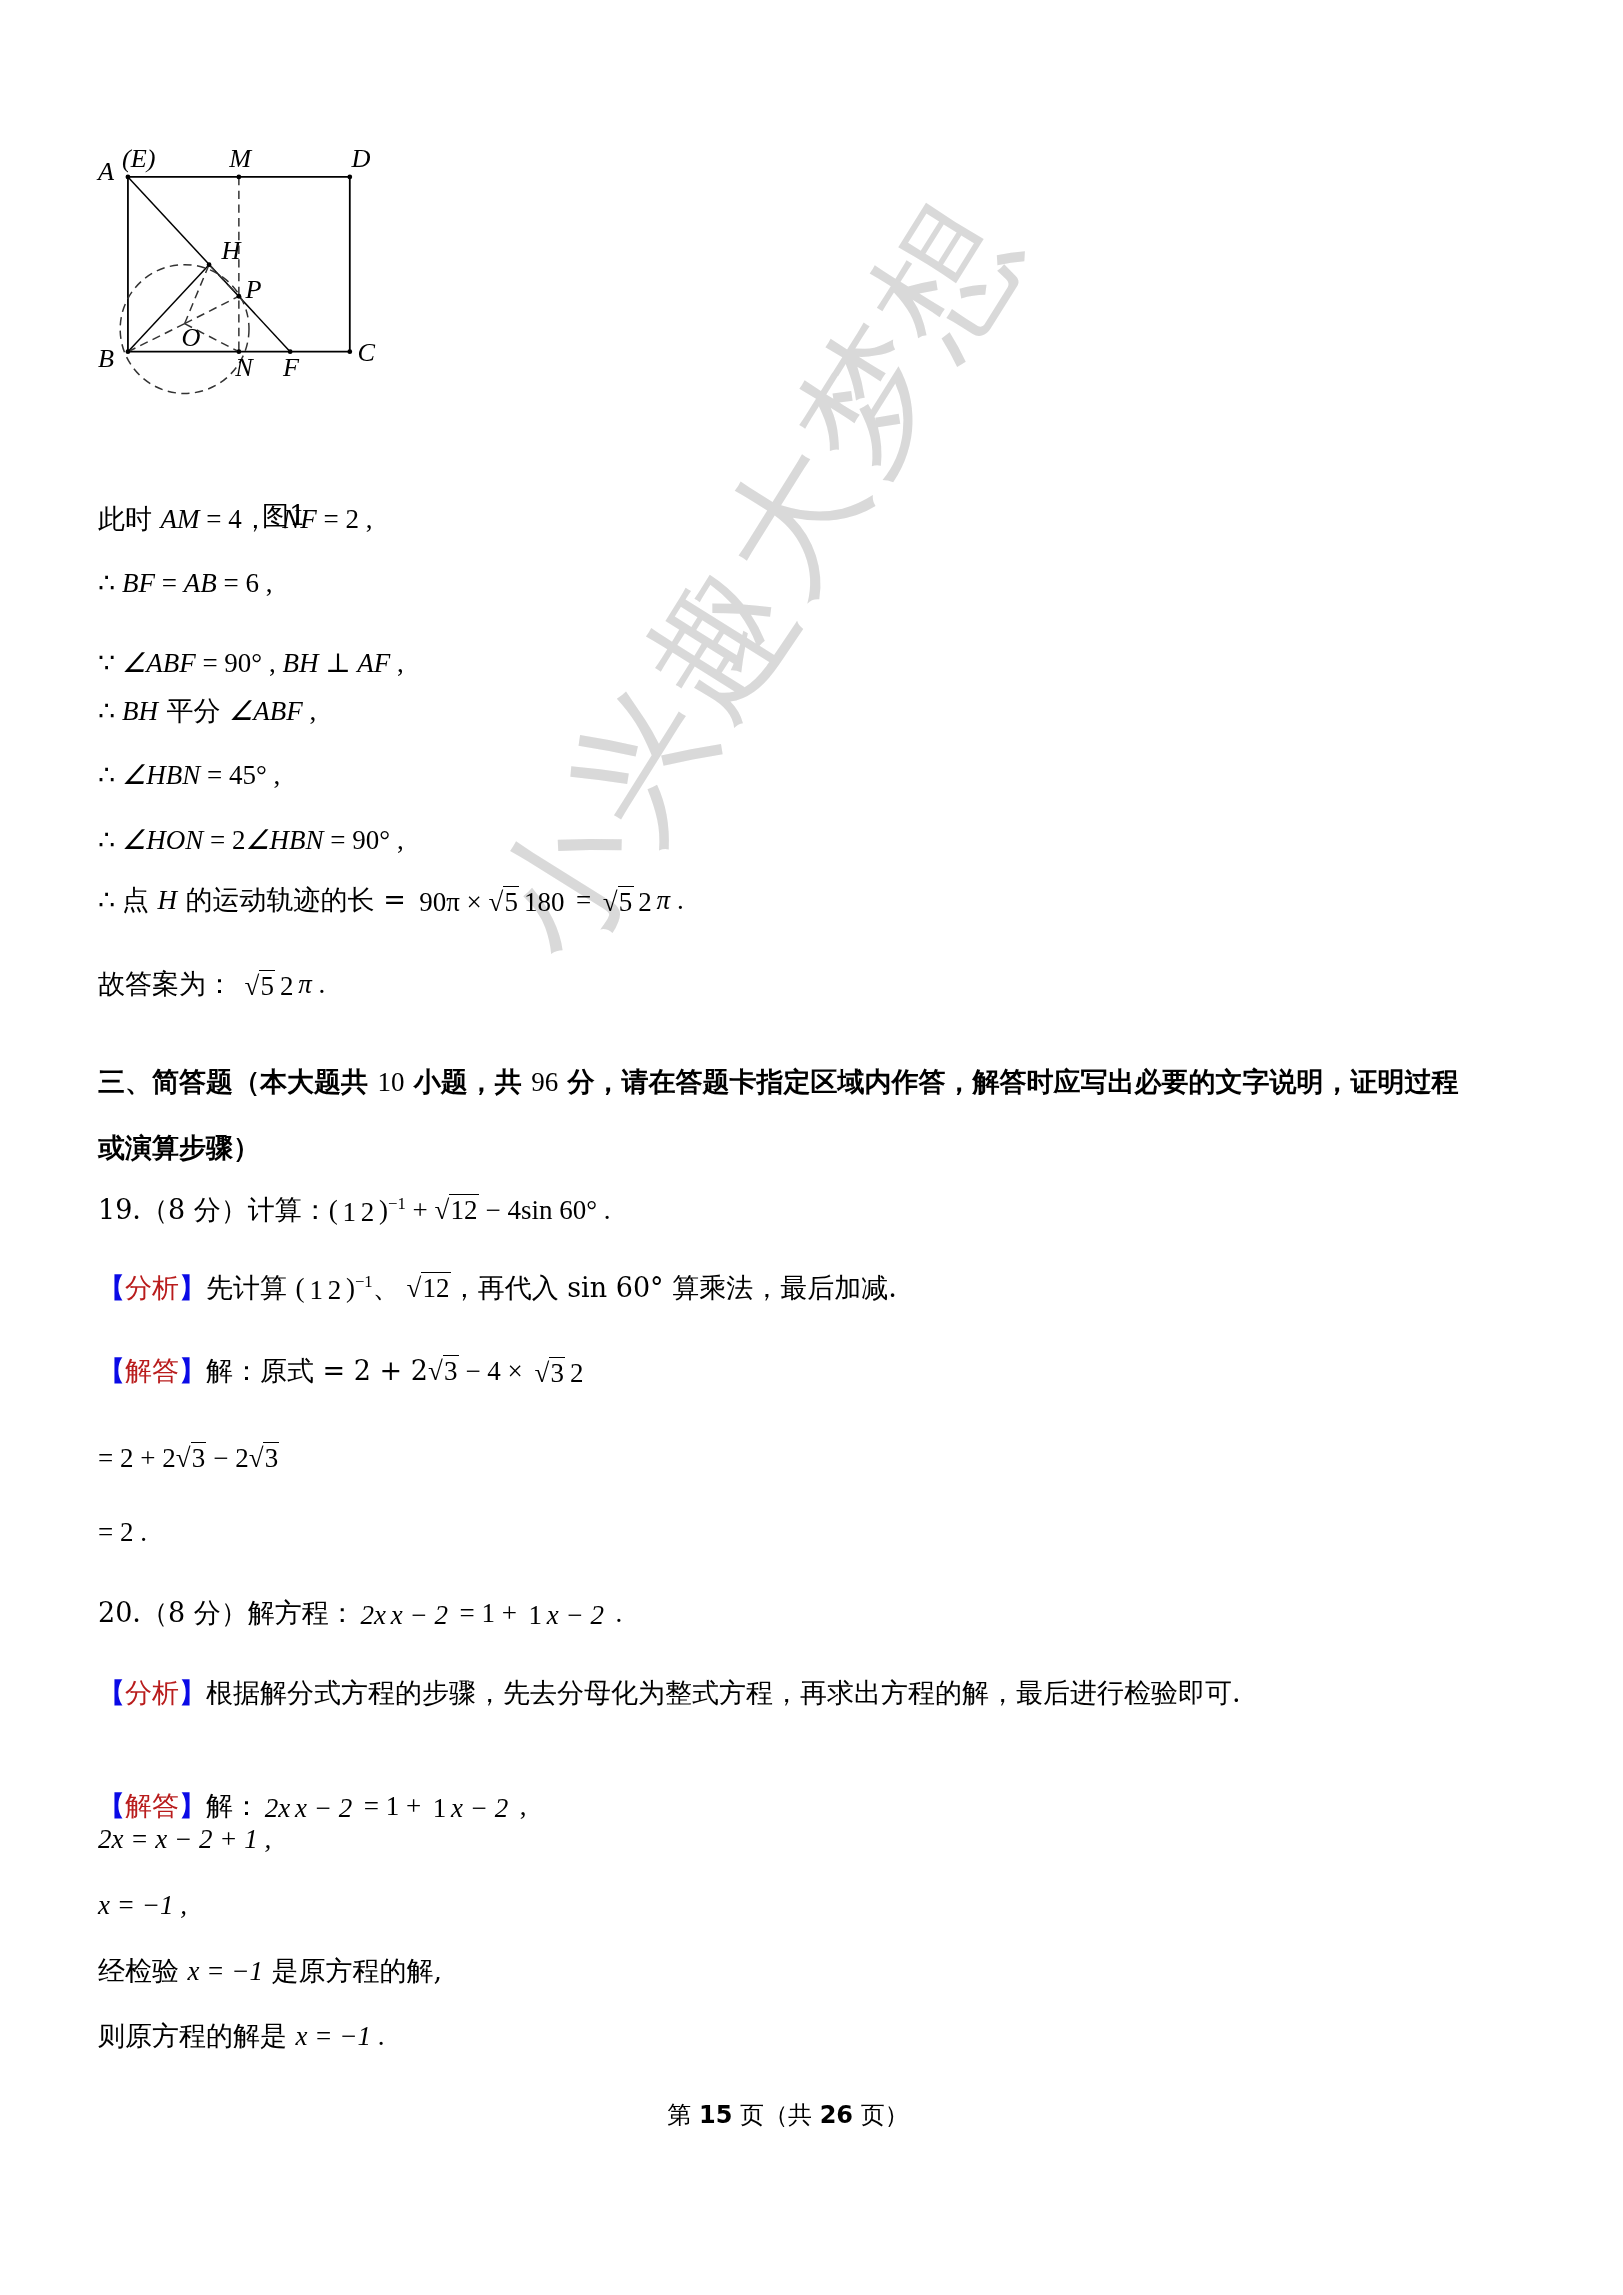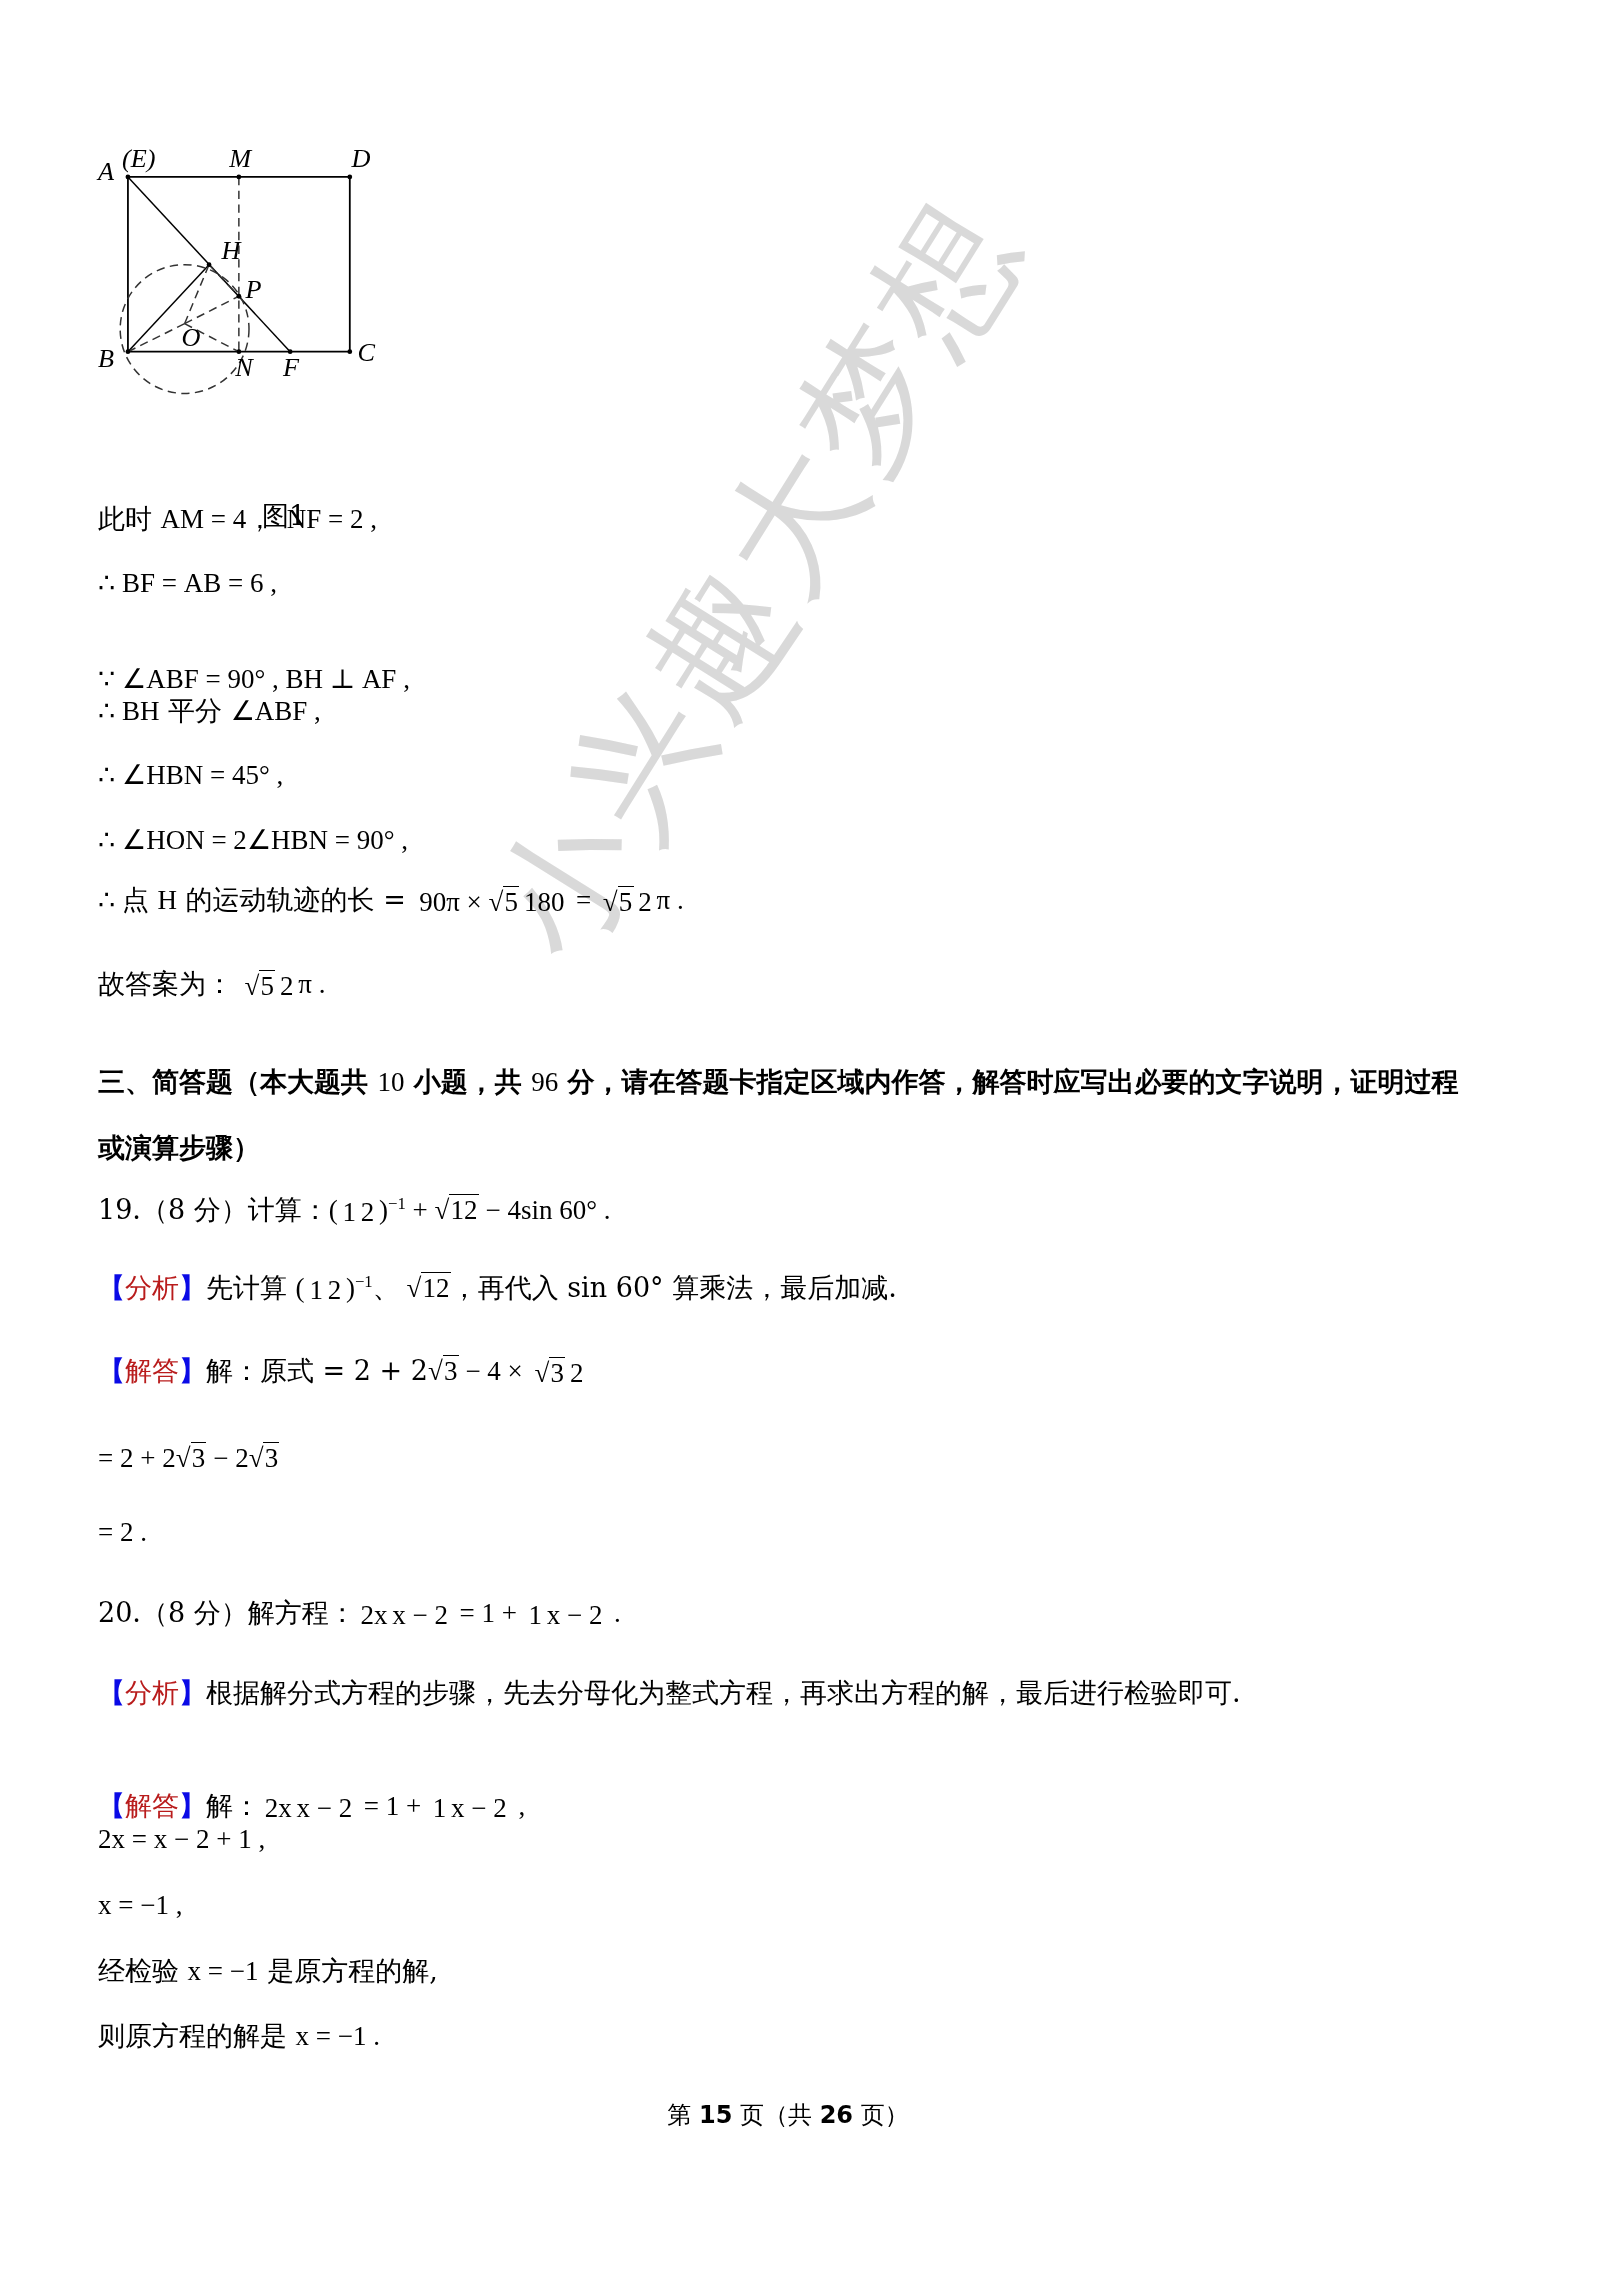--- a/index.html
+++ b/index.html
@@ -1,19 +1,19 @@
 <!DOCTYPE html>
 <html style="font-size:9.5px"><head>
 <meta charset="utf-8">
 <style>
   html, body { margin:0; padding:0; background:#ffffff; }
   body { width:1624px; height:2295px; position:relative; overflow:hidden;
          font-family:"Liberation Serif","DejaVu Serif",serif; color:#000; }
   .line { position:absolute; left:98px; font-size:27px; line-height:36px; white-space:nowrap; }
-  .m { font-family:"Liberation Serif",serif; }
+  .m { font-family:"Liberation Serif",serif; font-style:italic; }
   .r { font-family:"Liberation Serif",serif; font-style:normal; }
   .cn { font-family:"DejaVu Serif","Liberation Serif",serif; }
   .lbl { color:#b91c1c; }
   .brk { color:#0a0ae6; font-weight:bold; }
   .frac { display:inline-flex; flex-direction:row; align-items:center; vertical-align:middle; margin:0 2.4px; }
   .frac .num { padding:0 2.4px; line-height:33px; }
   .frac .bar { align-self:stretch; border-top:1.8px solid #000; height:0; }
   .frac .den { padding:0 2.4px; line-height:33px;text-align:right; }
   .sqrt { display:inline-block; }
   .sqrt .rad { border-top:1.8px solid #000; padding:0 1.2px; }
@@ -85,21 +85,21 @@
   </svg>
 </div>
 <div class="caption cn">图1</div>
 
 <div class="line" style="top:501px">
   <span class="cn">此时 </span><span class="m">AM</span><span class="r"> = 4，</span>&nbsp;&nbsp;<span class="m">NF</span><span class="r"> = 2 ,</span>
 </div>
 <div class="line" style="top:565px">
   <span>∴ </span><span class="m">BF</span><span> = </span><span class="m">AB</span><span> = 6 ,</span>
 </div>
-<div class="line" style="top:661px">
+<div class="line" style="top:645px">
   <span>∵ </span><span class="m">∠ABF</span><span> = 90° ,  </span><span class="m">BH</span><span> ⊥ </span><span class="m">AF</span><span> ,</span>
 </div>
 <div class="line" style="top:693px">
   <span>∴ </span><span class="m">BH</span><span class="cn"> 平分 </span><span class="m">∠ABF</span><span> ,</span>
 </div>
 <div class="line" style="top:757px">
   <span>∴ </span><span class="m">∠HBN</span><span> = 45° ,</span>
 </div>
 <div class="line" style="top:822px">
   <span>∴ </span><span class="m">∠HON</span><span> = 2</span><span class="m">∠HBN</span><span> = 90° ,</span>

